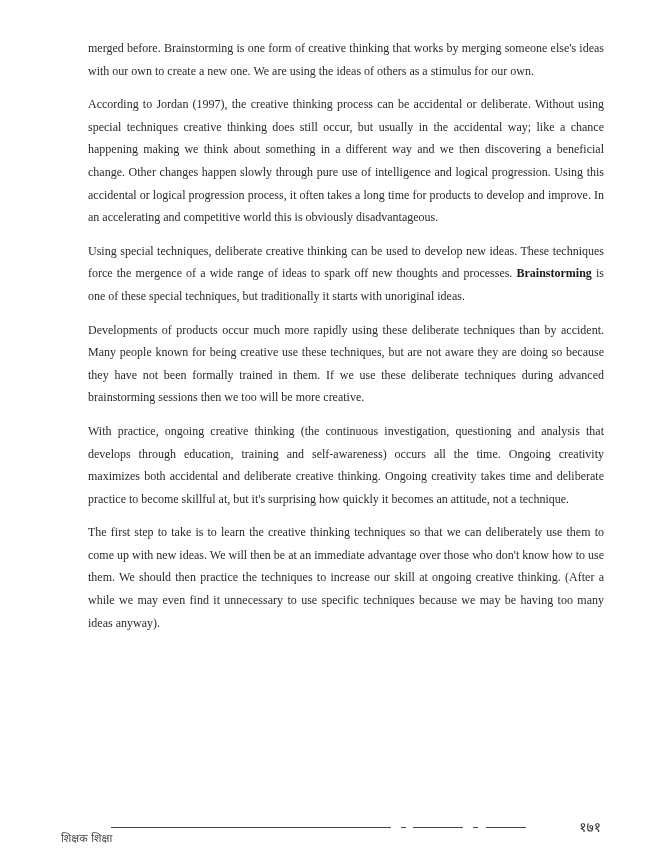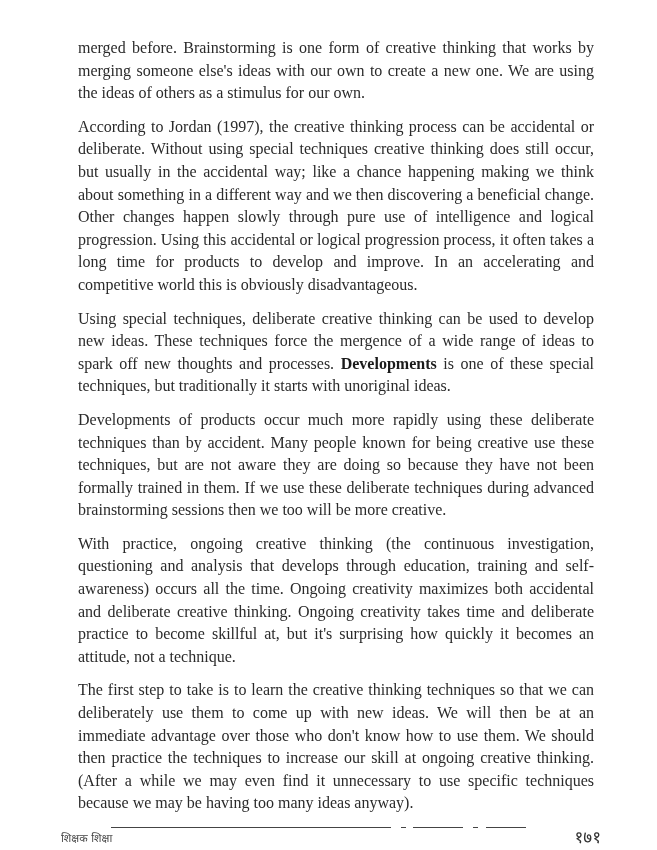--- a/index.html
+++ b/index.html
@@ -1,43 +1,43 @@
 <!DOCTYPE html>
 <html><head>
 <meta charset="utf-8">
 <style>
   html, body { margin: 0; padding: 0; background: #ffffff; }
   body { width: 657px; height: 850px; position: relative; overflow: hidden; }
   .page {
-    position: absolute; left: 78px; top: 37px; width: 516px;
-    font-family: "Liberation Serif", serif; font-size: 16px; line-height: 22.6px;
+    position: absolute; left: 88px; top: 37px; width: 516px;
+    font-family: "Liberation Serif", serif; font-size: 12px; line-height: 22.6px;
     color: #2a2a2a;
   }
   .para { margin: 0 0 11px 0; text-align: justify; }
   .para b { font-weight: bold; color: #1a1a1a; }
   .footer {
     position: absolute; left: 61px; top: 818px; width: 540px; height: 22px;
   }
   .footer-title {
     position: absolute; left: 0; top: 12px; font-family: "DejaVu Sans", sans-serif;
     font-size: 11px; color: #444;
   }
   .rule { position: absolute; height: 1px; background: #444; top: 9px; }
   .footer-pagenum {
     position: absolute; right: 0; top: -1px; font-family: Liberation Mono, monospace;
-    font-size: 17px; color: #333; margin-top: 8px;
+    font-size: 14px; color: #333;
   }
 </style>
 </head>
 <body>
 
 <div class="page">
   <p class="para">merged before. Brainstorming is one form of creative thinking that works by merging someone else's ideas with our own to create a new one. We are using the ideas of others as a stimulus for our own.</p>
   <p class="para">According to Jordan (1997), the creative thinking process can be accidental or deliberate. Without using special techniques creative thinking does still occur, but usually in the accidental way; like a chance happening making we think about something in a different way and we then discovering a beneficial change. Other changes happen slowly through pure use of intelligence and logical progression. Using this accidental or logical progression process, it often takes a long time for products to develop and improve. In an accelerating and competitive world this is obviously disadvantageous.</p>
-  <p class="para"><span>Using special techniques, deliberate creative thinking can be used to develop new ideas. These techniques force the mergence of a wide range of ideas to spark off new thoughts and processes. </span><b>Developments</b><span> is one of these special techniques, but traditionally it starts with unoriginal ideas.</span></p>
+  <p class="para"><span>Using special techniques, deliberate creative thinking can be used to develop new ideas. These techniques force the mergence of a wide range of ideas to spark off new thoughts and processes. </span><b>Brainstorming</b><span> is one of these special techniques, but traditionally it starts with unoriginal ideas.</span></p>
   <p class="para">Developments of products occur much more rapidly using these deliberate techniques than by accident. Many people known for being creative use these techniques, but are not aware they are doing so because they have not been formally trained in them. If we use these deliberate techniques during advanced brainstorming sessions then we too will be more creative.</p>
   <p class="para">With practice, ongoing creative thinking (the continuous investigation, questioning and analysis that develops through education, training and self-awareness) occurs all the time. Ongoing creativity maximizes both accidental and deliberate creative thinking. Ongoing creativity takes time and deliberate practice to become skillful at, but it's surprising how quickly it becomes an attitude, not a technique.</p>
   <p class="para">The first step to take is to learn the creative thinking techniques so that we can deliberately use them to come up with new ideas. We will then be at an immediate advantage over those who don't know how to use them. We should then practice the techniques to increase our skill at ongoing creative thinking. (After a while we may even find it unnecessary to use specific techniques because we may be having too many ideas anyway).</p>
 </div>
 
 <div class="footer">
   <span class="footer-title">शिक्षक शिक्षा</span>
   <div class="rule" style="left:50px;width:280px;"></div>
   <div class="rule" style="left:340px;width:5px;"></div>
   <div class="rule" style="left:352px;width:50px;"></div>

